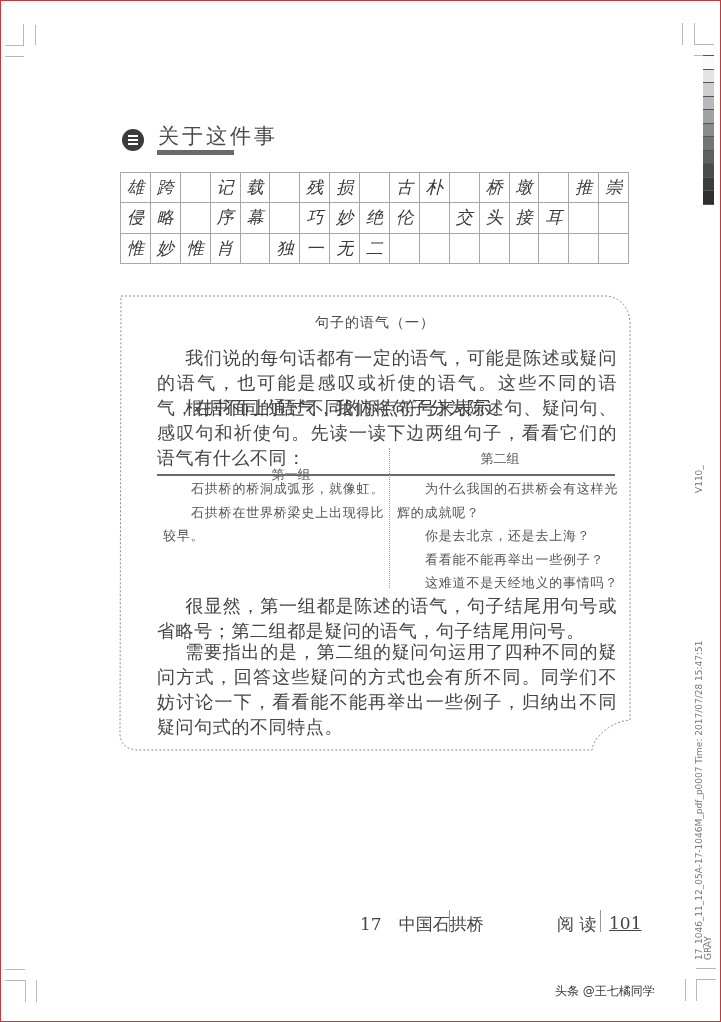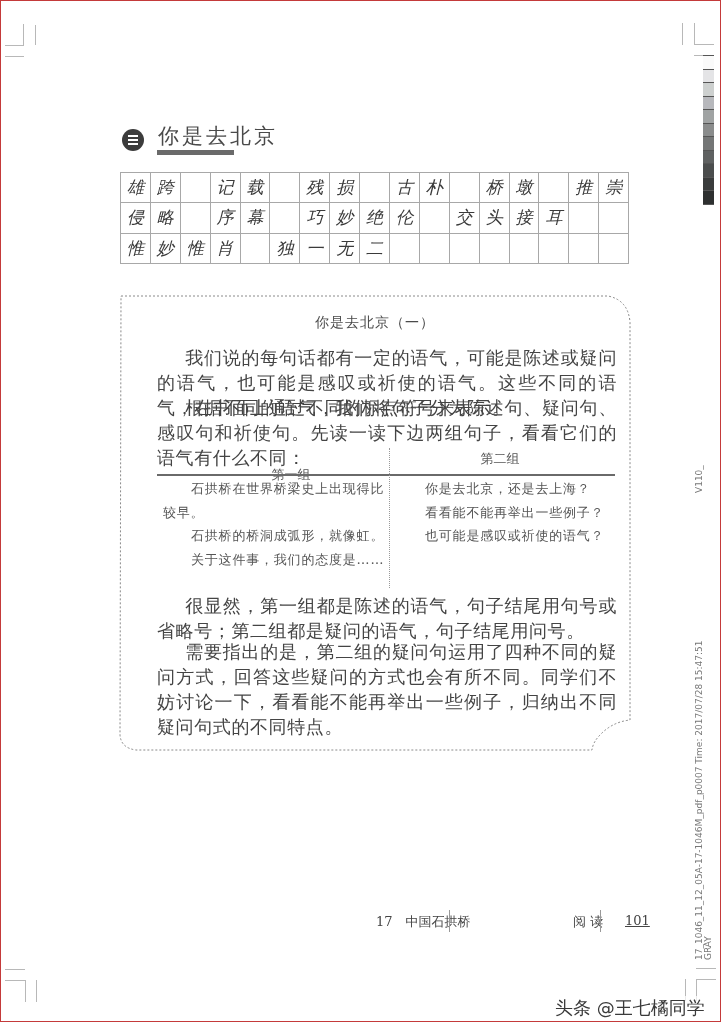--- a/index.html
+++ b/index.html
@@ -51,31 +51,31 @@
   .para .ind { display: inline-block; width: 28px; }
   .cmp-head {
     position: absolute; top: 450px; font-size: 13px; color: #555; text-align: center; width: 230px;
   }
   .cmp-rule { position: absolute; left: 157px; top: 474px; width: 458px; height: 2px; background: #6a6a6a; }
   .cmp-divider { position: absolute; left: 389px; top: 448px; height: 140px; border-left: 1px dotted #999; }
   .cmp-col { position: absolute; top: 477px; width: 225px; font-size: 13px; line-height: 23.5px; color: #555; letter-spacing: 0.8px; }
   .cmp-col p { margin: 0; }
   .cmp-col .ind { display: inline-block; width: 28px; }
   
-  .footer-text { position: absolute; top: 913px; font-size: 13px; color: #444; margin-left: 16px; }
+  .footer-text { position: absolute; top: 913px; font-size: 17px; color: #444; }
   .footer-sep { position: absolute; top: 910px; height: 22px; border-left: 1px solid #999; }
   .side-text {
     position: absolute; font-family: "DejaVu Sans", sans-serif; font-size: 9px; color: #777;
     transform-origin: left top; transform: rotate(-90deg); white-space: nowrap;
   }
   .gray-scale { position: absolute; left: 703px; top: 55px; width: 11px; }
   .gray-scale div { height: 12.5px; border-bottom: 1px solid #555; }
   .watermark {
     position: absolute; left: 553px; top: 983px; font-family: "DejaVu Sans", sans-serif;
-    font-size: 18px; color: #3a3a3a; background: rgba(255,255,255,0.7); padding: 0 2px; margin-top: 13px;
+    font-size: 12px; color: #3a3a3a; background: rgba(255,255,255,0.7); padding: 0 2px;
   }
 </style>
 </head>
 <body>
 
 <div class="page-frame"></div>
 
 <div>
   <div class="crop" style="left:23px;top:24px;width:1px;height:22px;"></div>
   <div class="crop" style="left:5px;top:45px;width:19px;height:1px;"></div>
@@ -113,21 +113,21 @@
   <div style="background:#4b4d4d;"></div>
   <div style="background:#3a3c3c;"></div>
   <div style="background:#2e3030;"></div>
 </div>
 
 <div class="sec-icon">
   <div class="bar" style="top:6px;"></div>
   <div class="bar" style="top:10px;"></div>
   <div class="bar" style="top:14px;"></div>
 </div>
-<div class="sec-title">你是去北京</div>
+<div class="sec-title">关于这件事</div>
 <div class="sec-underline"></div>
 
 <div class="grid" id="word-grid">
     <div class="cell">雄</div>
     <div class="cell">跨</div>
     <div class="cell"></div>
     <div class="cell">记</div>
     <div class="cell">载</div>
     <div class="cell"></div>
     <div class="cell">残</div>
@@ -174,39 +174,39 @@
     <div class="cell"></div>
     <div class="cell"></div>
     <div class="cell"></div>
     <div class="cell"></div>
   </div>
 
 <svg class="box-svg" width="721" height="1022">
   <path d="M121 296 L608 296 Q628 300 630 322 L630 720 Q612 722 600 735 Q593 742 592 750 L136 750 Q121 748 120 735 Z" fill="none" stroke="#8a8a8a" stroke-width="1" stroke-dasharray="2,2"></path>
 </svg>
 
-<div class="box-title">你是去北京（一）</div>
+<div class="box-title">句子的语气（一）</div>
 
 <p class="para" style="top:345px;"><span class="ind"></span><span>我们说的每句话都有一定的语气，可能是陈述或疑问的语气，也可能是感叹或祈使的语气。这些不同的语气，在书面上通过不同的标点符号来表示。</span></p>
 <p class="para" style="top:395px;"><span class="ind"></span><span>根据不同的语气，我们将句子分为陈述句、疑问句、感叹句和祈使句。先读一读下边两组句子，看看它们的语气有什么不同：</span></p>
 
 <div class="cmp-head" style="left:176px;margin-top:16px;">第一组</div>
 <div class="cmp-head" style="left:385px;">第二组</div>
 <div class="cmp-rule"></div>
 <div class="cmp-divider"></div>
 
 <div class="cmp-col" style="left:163px;">
+  <p><span class="ind"></span><span>石拱桥的桥洞成弧形，就像虹。</span></p>
   <p><span class="ind"></span><span>石拱桥在世界桥梁史上出现得比较早。</span></p>
-  <p><span class="ind"></span><span>石拱桥的桥洞成弧形，就像虹。</span></p>
-  <p><span class="ind"></span><span>关于这件事，我们的态度是……</span></p>
 </div>
 <div class="cmp-col" style="left:397px;">
+  <p><span class="ind"></span><span>为什么我国的石拱桥会有这样光辉的成就呢？</span></p>
   <p><span class="ind"></span><span>你是去北京，还是去上海？</span></p>
   <p><span class="ind"></span><span>看看能不能再举出一些例子？</span></p>
-  <p><span class="ind"></span><span>也可能是感叹或祈使的语气？</span></p>
+  <p><span class="ind"></span><span>这难道不是天经地义的事情吗？</span></p>
 </div>
 
 <p class="para" style="top:593px;"><span class="ind"></span><span>很显然，第一组都是陈述的语气，句子结尾用句号或省略号；第二组都是疑问的语气，句子结尾用问号。</span></p>
 <p class="para" style="top:639px;"><span class="ind"></span><span>需要指出的是，第二组的疑问句运用了四种不同的疑问方式，回答这些疑问的方式也会有所不同。同学们不妨讨论一下，看看能不能再举出一些例子，归纳出不同疑问句式的不同特点。</span></p>
 
 <div class="footer-text" style="left:360px;">17　中国石拱桥</div>
 <div class="footer-sep" style="left:449px;"></div>
 <div class="footer-text" style="left:557px;">阅 读</div>
 <div class="footer-sep" style="left:600px;"></div>
 <div class="footer-text" style="left:609px;text-decoration:underline;">101</div>

